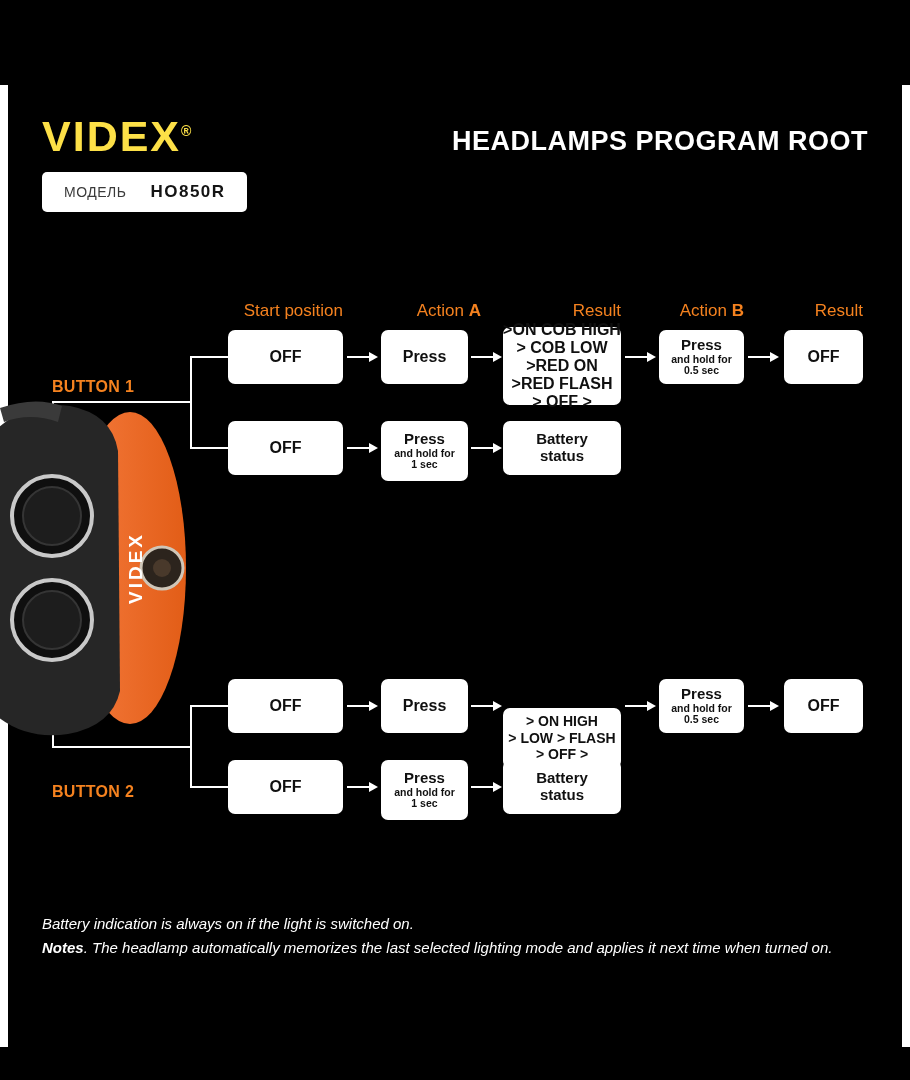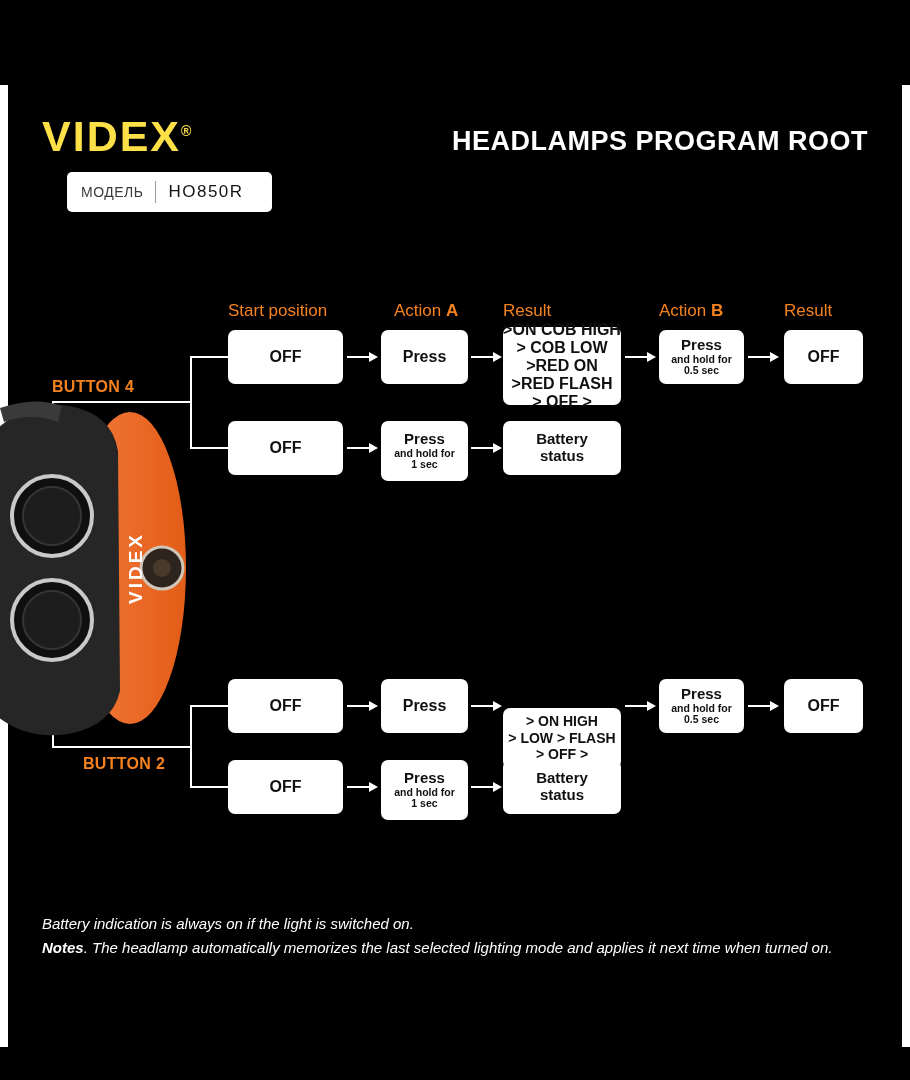--- a/index.html
+++ b/index.html
@@ -15,32 +15,32 @@
 
   .logo {
     position: absolute; left: 42px; top: 112px;
     color: #fde047; font-size: 43px; font-weight: 800; letter-spacing: 2px;
   }
   .logo sup { font-size: 14px; font-weight: bold; letter-spacing: 0; }
 
   .model-box {
     position: absolute; left: 42px; top: 172px; width: 205px; height: 40px;
     background: #fff; border-radius: 5px;
-    display: flex; align-items: center; padding: 0 14px; gap: 12px; margin-left: 25px;
+    display: flex; align-items: center; padding: 0 22px; gap: 12px;
   }
   .model-label { color: #3a3a3a; font-size: 14px; letter-spacing: 0.5px; }
   .model-div { width: 1px; height: 22px; background: #9a9a9a; }
-  .model-value { color: #141414; font-size: 17px; font-weight: normal; letter-spacing: 1.5px; }
+  .model-value { color: #141414; font-size: 17px; font-weight: bold; letter-spacing: 1.5px; }
 
   .title {
     position: absolute; left: 450px; top: 126px; width: 420px;
     text-align: center; color: #fff; font-size: 27px; font-weight: 600; letter-spacing: 0.5px;
   }
 
-  .col-header { position: absolute; top: 301px; text-align: left; color: #F5821F; font-size: 17px; }
+  .col-header { position: absolute; top: 301px; text-align: right; color: #F5821F; font-size: 17px; }
   .col-header b { font-weight: bold; }
 
   .box {
     position: absolute; background: #fff; border-radius: 7px; color: #101010;
     display: flex; flex-direction: column; align-items: center; justify-content: center;
     text-align: center; line-height: 1.12;
   }
   .box .main  { font-size: 16px; font-weight: bold; }
   .box .main2 { font-size: 15px; font-weight: bold; }
   .box .sub   { font-size: 10.5px; font-weight: bold; }
@@ -127,21 +127,21 @@
   <div class="box" style="left:503px;top:421px;width:118px;height:54px;">
     <span class="main2">Battery</span>
     <span class="main2">status</span>
   </div>
 
   <div class="hline" style="left:52px;top:401px;width:138px;"></div>
   <div class="vline" style="left:190px;top:356px;height:92px;"></div>
   <div class="hline" style="left:190px;top:356px;width:38px;"></div>
   <div class="hline" style="left:190px;top:447px;width:38px;"></div>
   <div class="vline" style="left:52px;top:401px;height:116px;"></div>
-  <div class="btn-label" style="left:52px;top:378px;">BUTTON 4</div>
+  <div class="btn-label" style="left:52px;top:378px;">BUTTON 1</div>
 
   <div class="box" style="left:228px;top:679px;width:115px;height:54px;">
       <span class="main">OFF</span>
     </div>
   <div class="arrow" style="left:347px;top:705px;"></div>
   <div class="box" style="left:381px;top:679px;width:87px;height:54px;">
       <span class="main">Press</span>
     </div>
   <div class="arrow" style="left:471px;top:705px;"></div>
   <div class="box" style="left:503px;top:708px;width:118px;height:60px;">
@@ -173,21 +173,21 @@
   <div class="box" style="left:503px;top:760px;width:118px;height:54px;">
     <span class="main2">Battery</span>
     <span class="main2">status</span>
   </div>
 
   <div class="vline" style="left:52px;top:620px;height:128px;"></div>
   <div class="hline" style="left:52px;top:746px;width:138px;"></div>
   <div class="vline" style="left:190px;top:705px;height:83px;"></div>
   <div class="hline" style="left:190px;top:705px;width:38px;"></div>
   <div class="hline" style="left:190px;top:786px;width:38px;"></div>
-  <div class="btn-label" style="left:52px;top:755px;margin-left:31px;">BUTTON 2</div>
+  <div class="btn-label" style="left:52px;top:783px;">BUTTON 2</div>
 
   <svg class="lamp" viewBox="0 0 190 350" aria-hidden="true">
     <defs>
       <linearGradient id="og" x1="0" y1="0" x2="1" y2="0">
         <stop offset="0" stop-color="#f57a3c"></stop>
         <stop offset="1" stop-color="#e25d17"></stop>
       </linearGradient>
     </defs>
     <ellipse cx="130" cy="172" rx="56" ry="156" fill="url(#og)"></ellipse>
     <circle cx="162" cy="172" r="21" fill="#2c241d" stroke="#cfc6b8" stroke-width="3"></circle>

